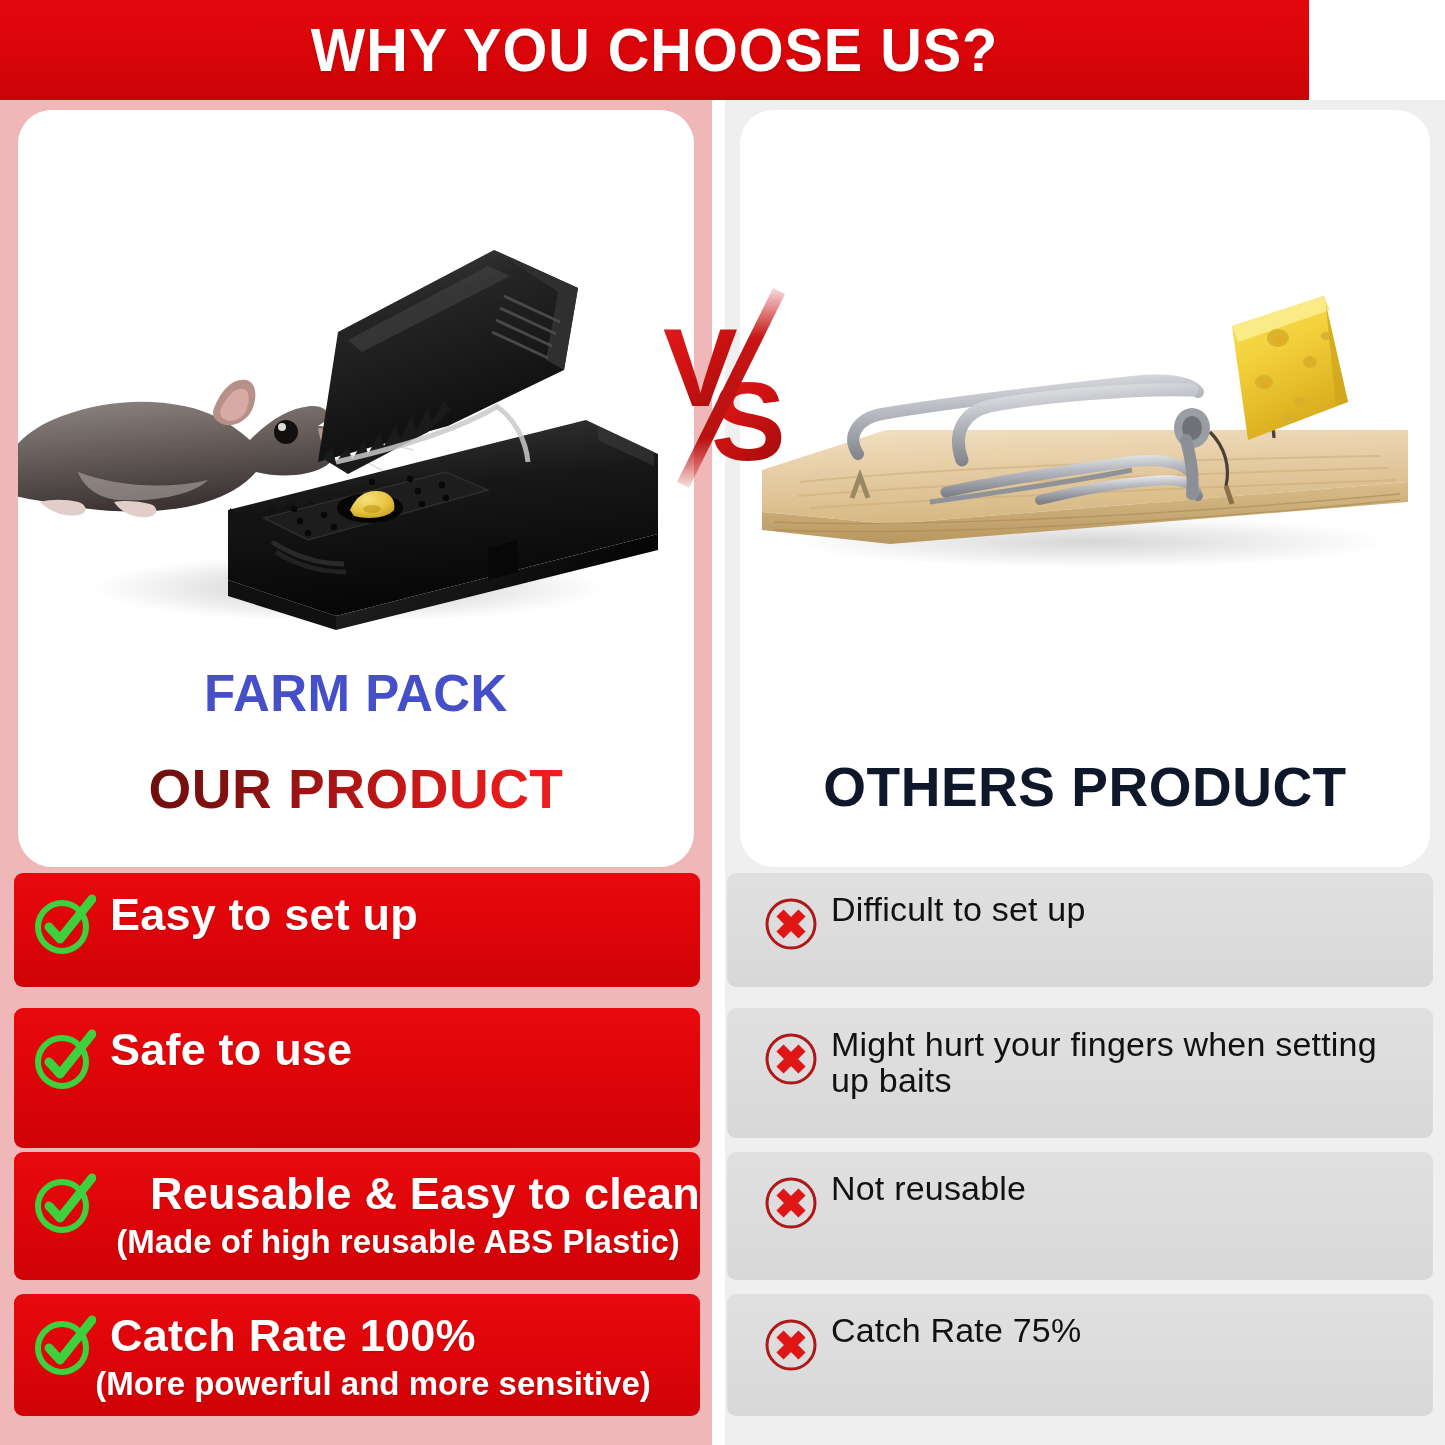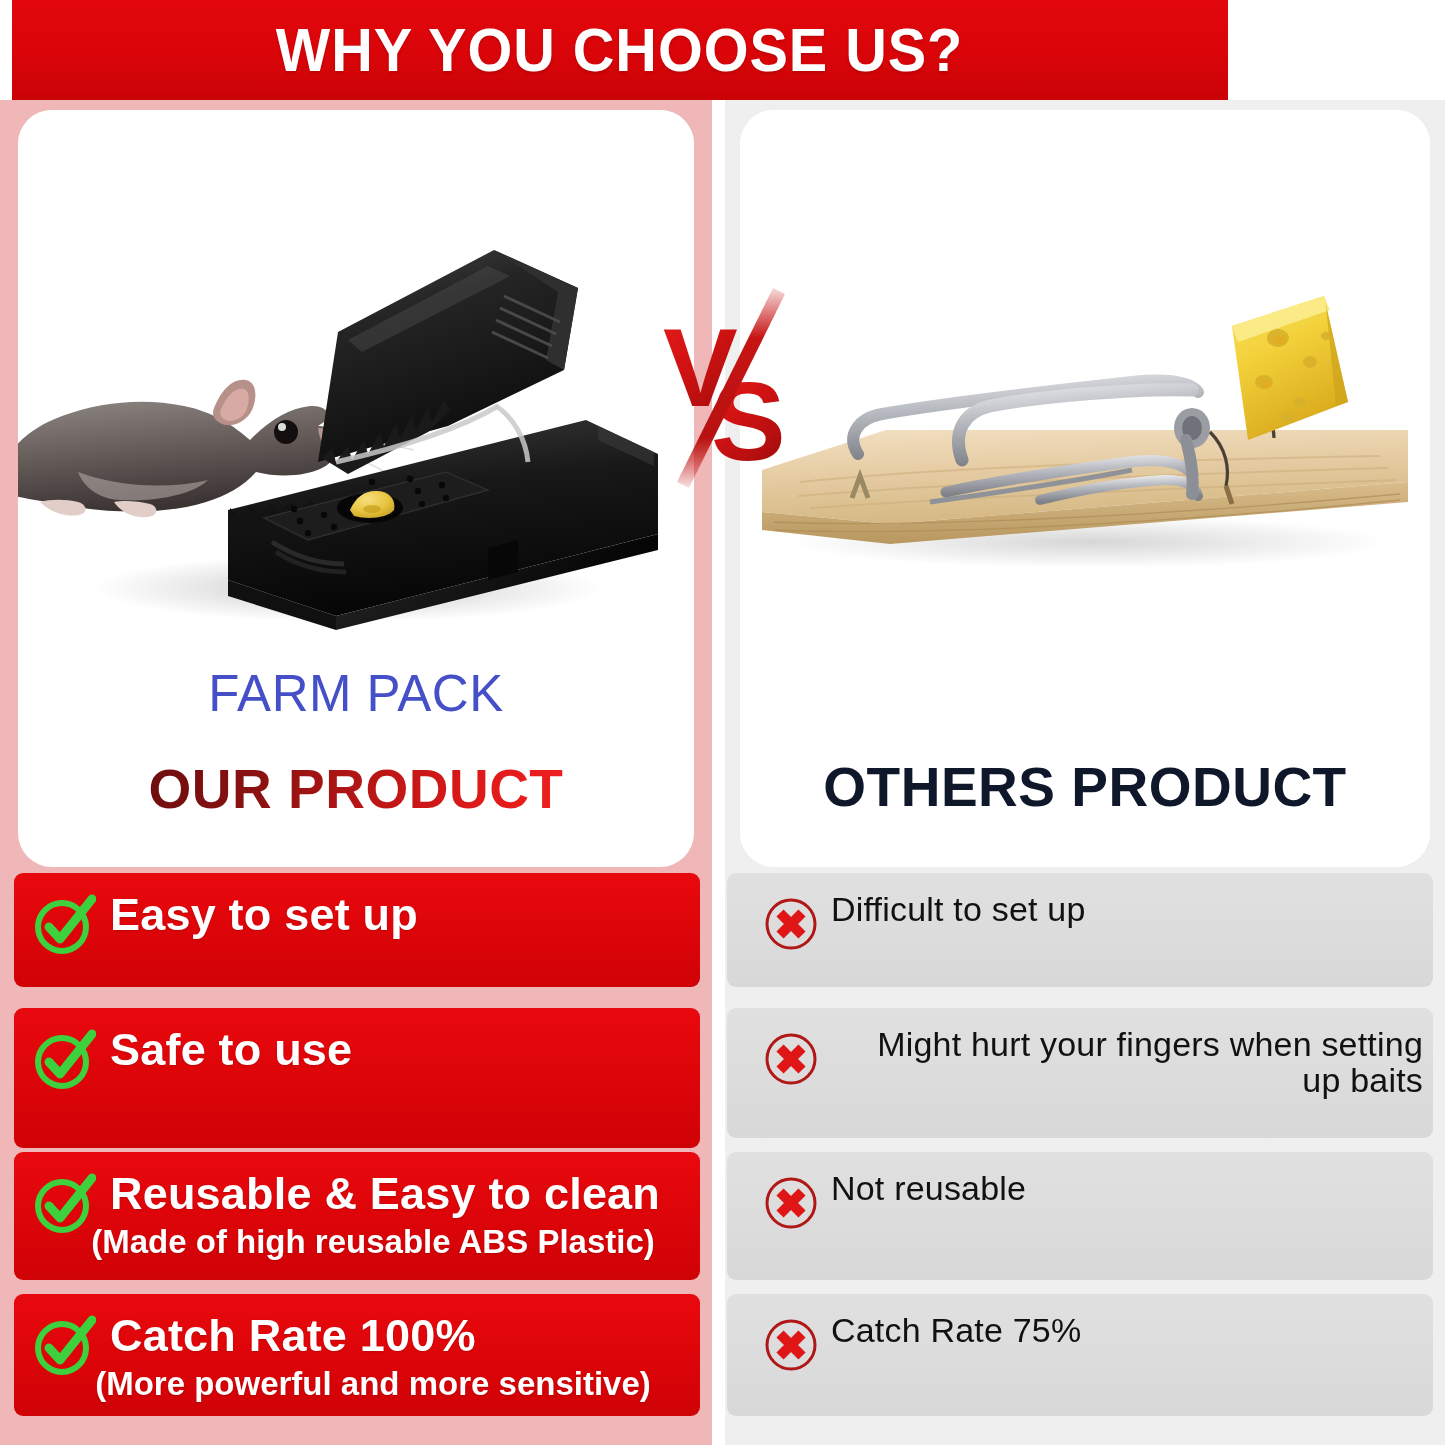--- a/index.html
+++ b/index.html
@@ -15,22 +15,22 @@
   .poster {
     position: relative;
     width: 1445px;
     height: 1445px;
     background: #ffffff;
   }
 
   
   .header-banner {
     position: absolute;
-    left: 12px; top: 0;
-    width: 1216px;
+    left: 0; top: 0;
+    width: 1309px;
     height: 100px;
     background: linear-gradient(180deg, #e2070d 0%, #d90509 55%, #c90307 100%);
     display: flex;
     align-items: center;
     justify-content: center;
     z-index: 6;
   }
   .header-title {
     color: #ffffff;
     font-size: 62px;
@@ -74,21 +74,21 @@
 
   .card-labels {
     position: absolute;
     left: 0;
     width: 100%;
     text-align: center;
   }
   .label-brand {
     color: #4550c8;
     font-size: 51px;
-    font-weight: normal;
+    font-weight: bold;
     letter-spacing: 0.5px;
     line-height: 1;
     white-space: nowrap;
     margin-top: 24px;
   }
   .label-product-ours {
     font-size: 55px;
     font-weight: bold;
     line-height: 1;
     letter-spacing: 0.5px;
@@ -459,21 +459,21 @@
       <svg class="frow-icon" viewBox="0 0 64 64">
         <circle cx="30" cy="34" r="24" fill="none" stroke="#3ed13e" stroke-width="6"></circle>
         <path d="M17 34 L 28 46 L 60 6" fill="none" stroke="#3ed13e" stroke-width="9" stroke-linecap="round" stroke-linejoin="round"></path>
       </svg>
       <div class="frow-text">
         <span class="frow-main">Safe to use</span>
 
       </div>
     </div>
 
-    <div class="frow left" style="top:1152px; height:128px;">
+    <div class="frow left" style="top:1152px; height:128px;gap:40px;">
       <svg class="frow-icon" viewBox="0 0 64 64">
         <circle cx="30" cy="34" r="24" fill="none" stroke="#3ed13e" stroke-width="6"></circle>
         <path d="M17 34 L 28 46 L 60 6" fill="none" stroke="#3ed13e" stroke-width="9" stroke-linecap="round" stroke-linejoin="round"></path>
       </svg>
       <div class="frow-text">
         <span class="frow-main">Reusable &amp; Easy to clean</span>
         <span class="frow-sub">(Made of high reusable ABS Plastic)</span>
       </div>
     </div>
 
@@ -491,21 +491,21 @@
     <div class="frow right" style="top:873px; height:114px;">
       <svg class="frow-icon" viewBox="0 0 56 56">
         <circle cx="28" cy="28" r="24" fill="none" stroke="#b01717" stroke-width="3"></circle>
         <path d="M17 17 L 39 39 M 39 17 L 17 39" stroke="#e01515" stroke-width="10" stroke-linecap="butt"></path>
       </svg>
       <div class="frow-text">
         <span class="frow-main">Difficult to set up</span>
       </div>
     </div>
 
-    <div class="frow right" style="top:1008px; height:130px;text-align:right;">
+    <div class="frow right" style="top:1008px; height:130px;">
       <svg class="frow-icon" viewBox="0 0 56 56">
         <circle cx="28" cy="28" r="24" fill="none" stroke="#b01717" stroke-width="3"></circle>
         <path d="M17 17 L 39 39 M 39 17 L 17 39" stroke="#e01515" stroke-width="10" stroke-linecap="butt"></path>
       </svg>
       <div class="frow-text">
         <span class="frow-main">Might hurt your fingers when setting up baits</span>
       </div>
     </div>
 
     <div class="frow right" style="top:1152px; height:128px;">

